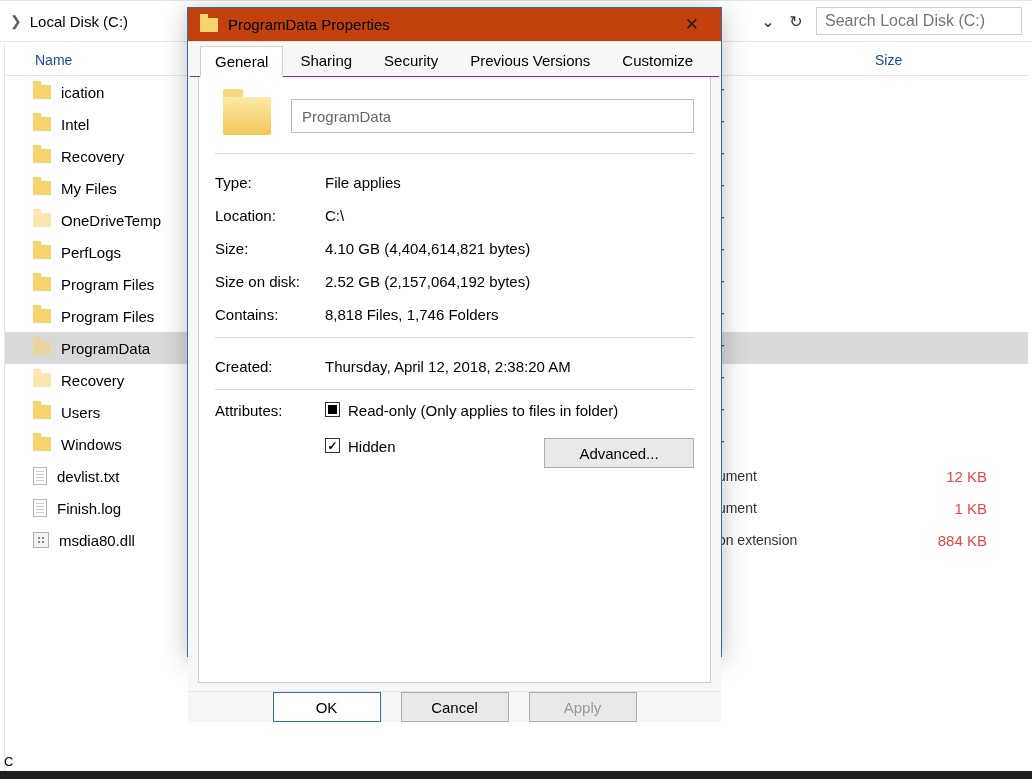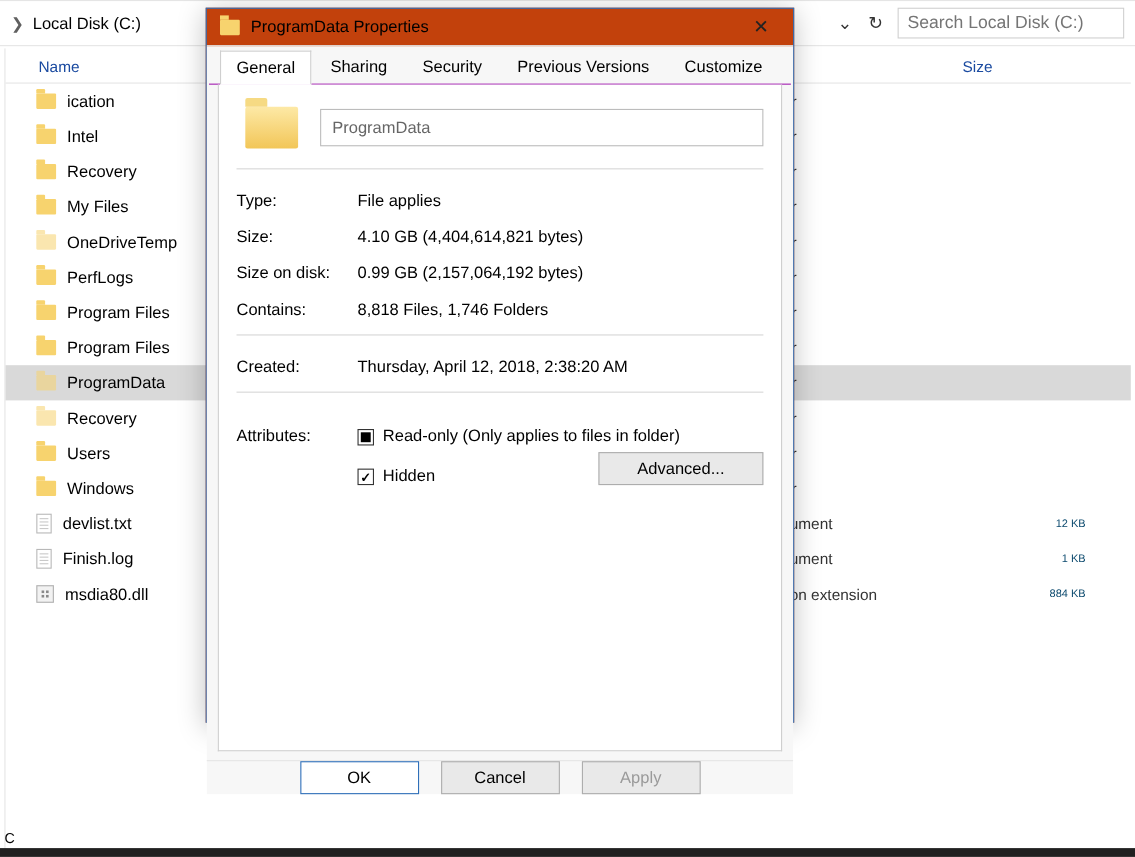--- a/index.html
+++ b/index.html
@@ -41,21 +41,21 @@
   .hdr-name { margin-left:30px; width:640px; }
   .hdr-size { margin-left:200px; width:120px; }
   .file-list { }
   .file-row {
     display:flex; align-items:center; height:32px; font-size:15px; color:#000;
     padding-left:28px;
   }
   .file-row.selected { background:#d9d9d9; }
   .file-row .fname { width:654px; display:flex; align-items:center; gap:10px; }
   .file-row .ftype { width:200px; color:#333; font-size:14px; padding-left:6px;}
-  .file-row .fsize { width:100px; text-align:right; color:#0c4a6e; font-size:10px; }
+  .file-row .fsize { width:100px; text-align:right; color:#ef4444; font-size:15px; }
   .folder-icon {
     width:18px; height:14px; background:#f7d36e;
     border-radius:1px; position:relative;
   }
   .folder-icon:before{
     content:""; position:absolute; left:0; top:-4px; width:8px; height:4px;
     background:#f7d36e; border-radius:1px 1px 0 0;
   }
   .folder-icon.faded{ opacity:.55; }
   .file-icon {
@@ -123,21 +123,21 @@
   .name-input{
     flex:1; height:34px; border:1px solid #bcbcbc; padding:0 10px; font-size:15px; color:#666; background:#fff;
   }
 
   .hr { height:1px; background:#d6d6d6; margin:6px 0 12px; }
 
   .prop-row { display:flex; font-size:15px; padding:8px 0; }
   .prop-label { width:110px; color:#000; }
   .prop-val { color:#000; }
 
-  .attr-row { display:flex; align-items:flex-end; font-size:15px; height:36px; }
+  .attr-row { display:flex; align-items:flex-start; font-size:15px; height:36px; }
   .attr-label { width:110px; }
   .chk { width:15px; height:15px; border:1px solid #333; display:inline-flex; align-items:center; justify-content:center; margin-right:8px; font-size:12px; }
   .chk.filled:after{ content:""; width:9px; height:9px; background:#000; }
   .chk.checked:after{ content:"✓"; font-size:12px; line-height:12px; font-weight:bold; color:#000;}
   .adv-btn {
     margin-left:auto; height:30px; width:150px; border:1px solid #adadad;
     background:#e9e9e9; font-size:15px;
   }
 
   .dlg-buttons {
@@ -331,26 +331,30 @@
         <input class="name-input" value="ProgramData" style="">
       </div>
 
       <div class="hr"></div>
 
       <div class="prop-row">
         <span class="prop-label">Type:</span>
         <span class="prop-val">File applies</span>
       </div>
       <div class="prop-row">
+        <span class="prop-label">Location:</span>
+        <span class="prop-val">C:\</span>
+      </div>
+      <div class="prop-row">
         <span class="prop-label">Size:</span>
         <span class="prop-val">4.10 GB (4,404,614,821 bytes)</span>
       </div>
       <div class="prop-row">
         <span class="prop-label">Size on disk:</span>
-        <span class="prop-val">0.99 GB (2,157,064,192 bytes)</span>
+        <span class="prop-val">2.52 GB (2,157,064,192 bytes)</span>
       </div>
       <div class="prop-row">
         <span class="prop-label">Contains:</span>
         <span class="prop-val">8,818 Files, 1,746 Folders</span>
       </div>
 
       <div class="hr"></div>
 
       <div class="prop-row">
         <span class="prop-label">Created:</span>

